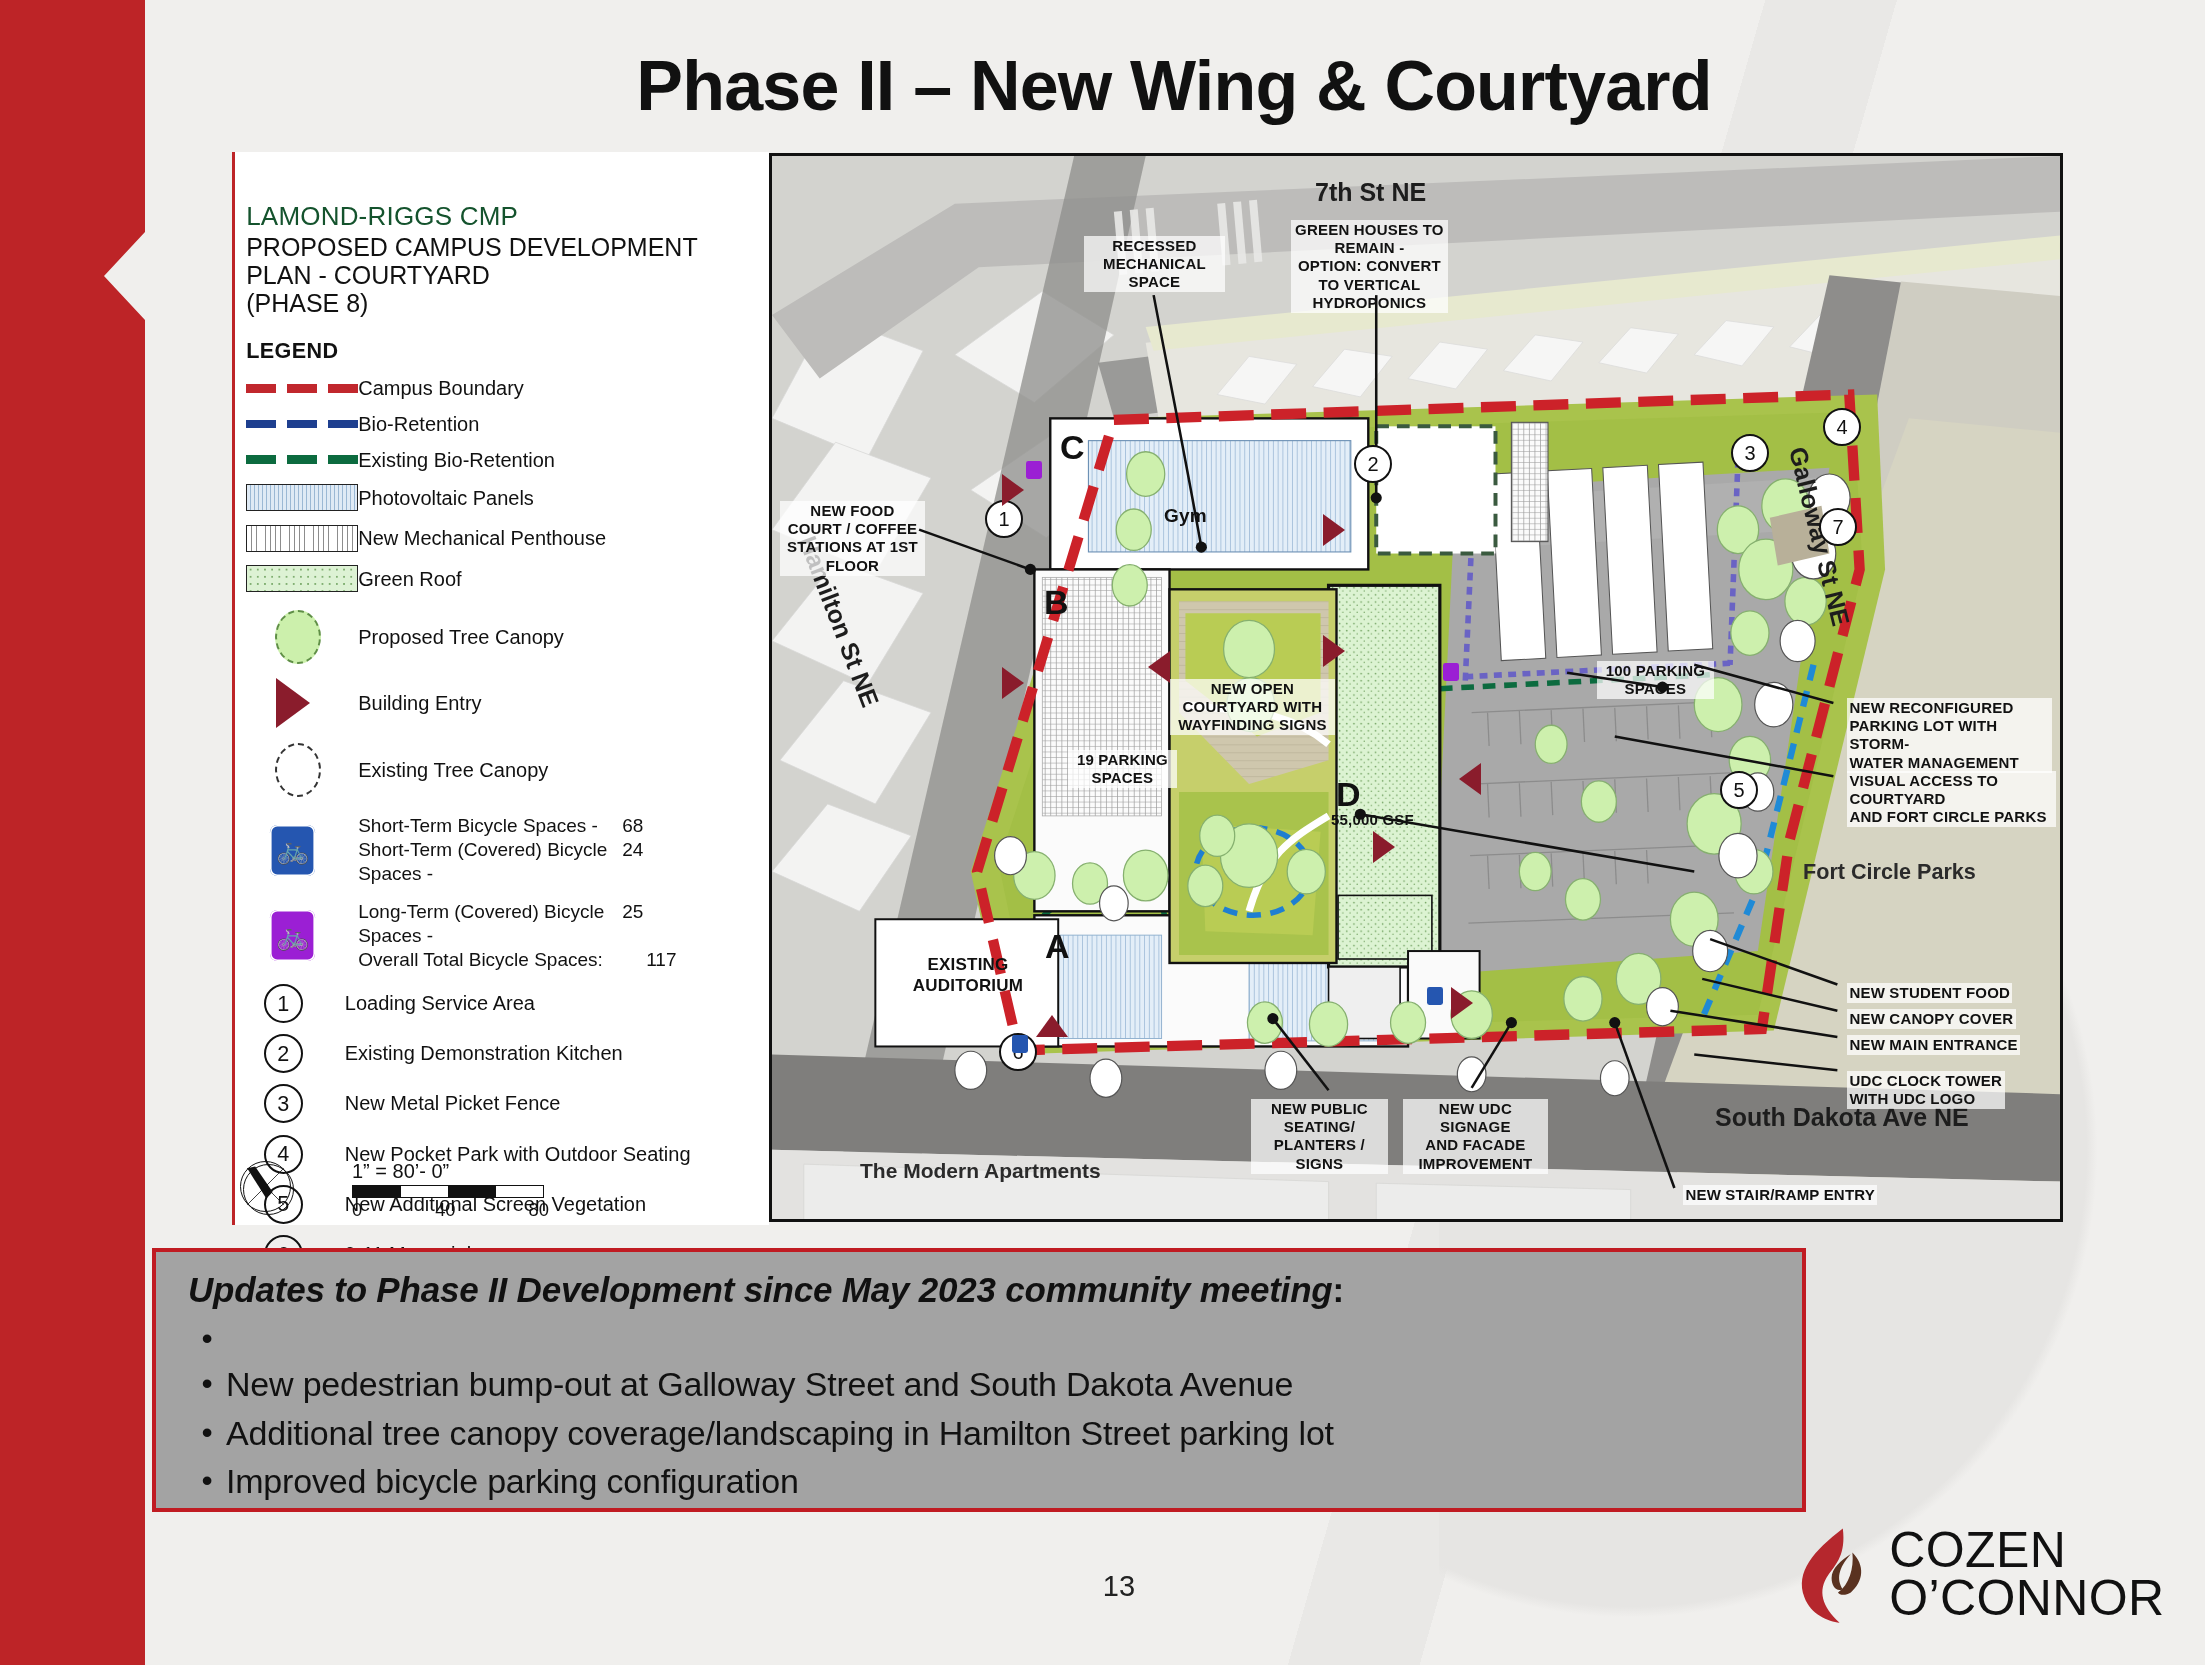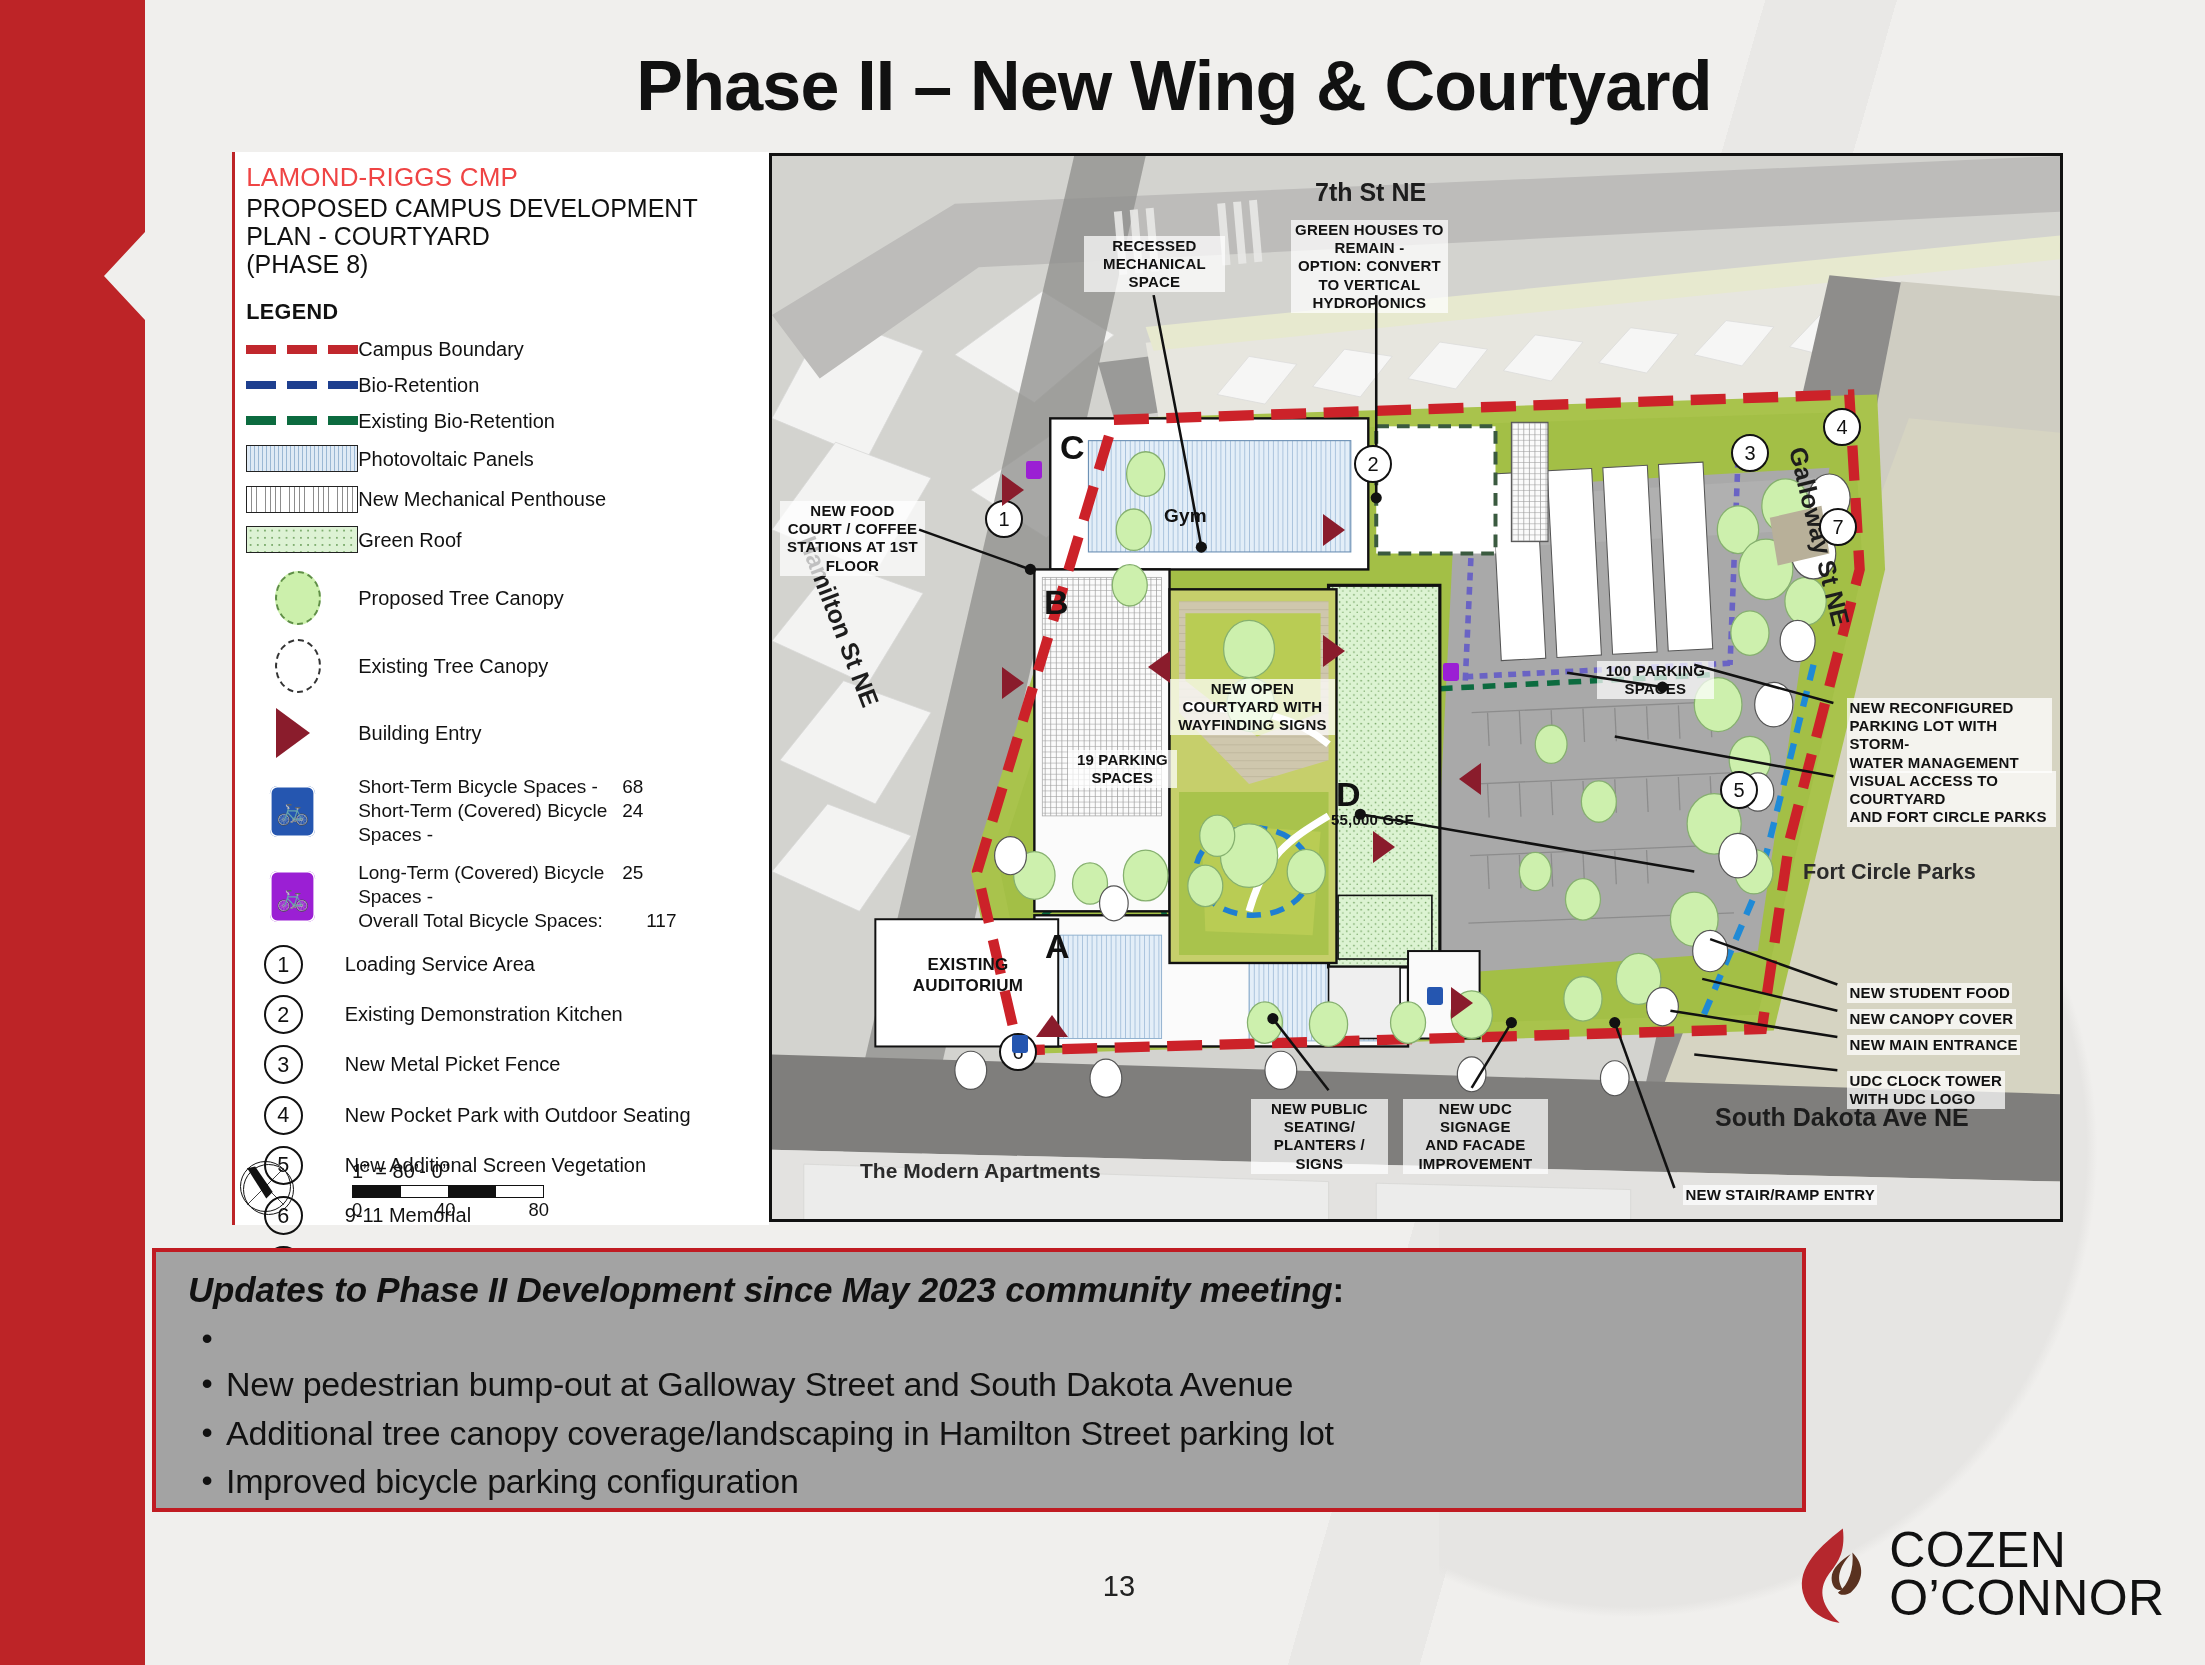--- a/index.html
+++ b/index.html
@@ -18,21 +18,21 @@
   
   #left-bar{position:absolute;left:0;top:0;width:145px;height:1666px;background:#bd2427;
     clip-path:polygon(0 0, 145px 0, 145px 232px, 104px 276px, 145px 320px, 145px 1666px, 0 1666px);}
   
   #slide-title{position:absolute;left:415px;top:38px;width:1518px;height:96px;
     font-size:70px;font-weight:bold;color:#111;letter-spacing:-0.8px;
     display:flex;align-items:center;justify-content:center;white-space:nowrap;}
   
   #legend-panel{position:absolute;left:232px;top:152px;width:537px;height:1073px;background:#ffffff;
     border-left:3.2px solid #bd2427;box-sizing:border-box;padding:11.2px 0 0 11.2px;}
-  #cmp-name{color:#ef4444;font-size:26px;font-weight:normal;letter-spacing:0.2px;line-height:1.12;}
+  #cmp-name{color:#14532d;font-size:26px;font-weight:normal;letter-spacing:0.2px;line-height:1.12;margin-top:39px;}
   #plan-title{font-size:25px;color:#111;line-height:1.12;margin-top:1.6px;white-space:nowrap;}
   #legend-word{font-size:21.6px;font-weight:bold;color:#111;margin-top:21px;letter-spacing:0.4px;}
   .lgd-row{display:flex;align-items:center;margin-top:13.6px;}
   .lgd-swatch{width:112px;flex:0 0 112px;display:flex;align-items:center;}
   .lgd-label{font-size:20px;color:#111;line-height:1.1;}
   .dashline{width:112px;height:8.8px;display:flex;justify-content:space-between;}
   .dashline i{display:block;width:30px;height:8.8px;}
   .hatchbox{width:112px;height:27px;border:1.2px solid #222;box-sizing:border-box;}
   .hatch-pv{background:repeating-linear-gradient(90deg,#dfeaf5 0 3.2px,#9bb8d4 3.2px 4px);}
   .hatch-mech{background:repeating-linear-gradient(90deg,#ffffff 0 4px,#8d8d8d 4px 4.8px),repeating-linear-gradient(0deg,#ffffff 0 4px,#b9b9b9 4px 4.8px);}
@@ -163,29 +163,29 @@
   </div>
 
   <div class="lgd-row" style="margin-top:17.6px">
     <div class="lgd-swatch">
         <div class="ellipse prop"></div>
       </div>
     <div class="lgd-label">Proposed Tree Canopy</div>
   </div>
   <div class="lgd-row" style="margin-top:14.4px">
     <div class="lgd-swatch">
+        <div class="tri-entry"></div>
+      </div>
+    <div class="lgd-label">Building Entry</div>
+  </div>
+  <div class="lgd-row" style="margin-top:14.4px">
+    <div class="lgd-swatch">
         <div class="ellipse exist"></div>
       </div>
     <div class="lgd-label">Existing Tree Canopy</div>
-  </div>
-  <div class="lgd-row" style="margin-top:14.4px">
-    <div class="lgd-swatch">
-        <div class="tri-entry"></div>
-      </div>
-    <div class="lgd-label">Building Entry</div>
   </div>
 
   <div class="lgd-row" style="margin-top:17.6px">
     <div class="lgd-swatch">
       <div class="bike-sign bike-short">🚲</div>
     </div>
     <div class="bike-text">
       <div class="r">
           <span style="display:inline-block;width:264px">Short-Term Bicycle Spaces -</span>
           <span>68</span>

